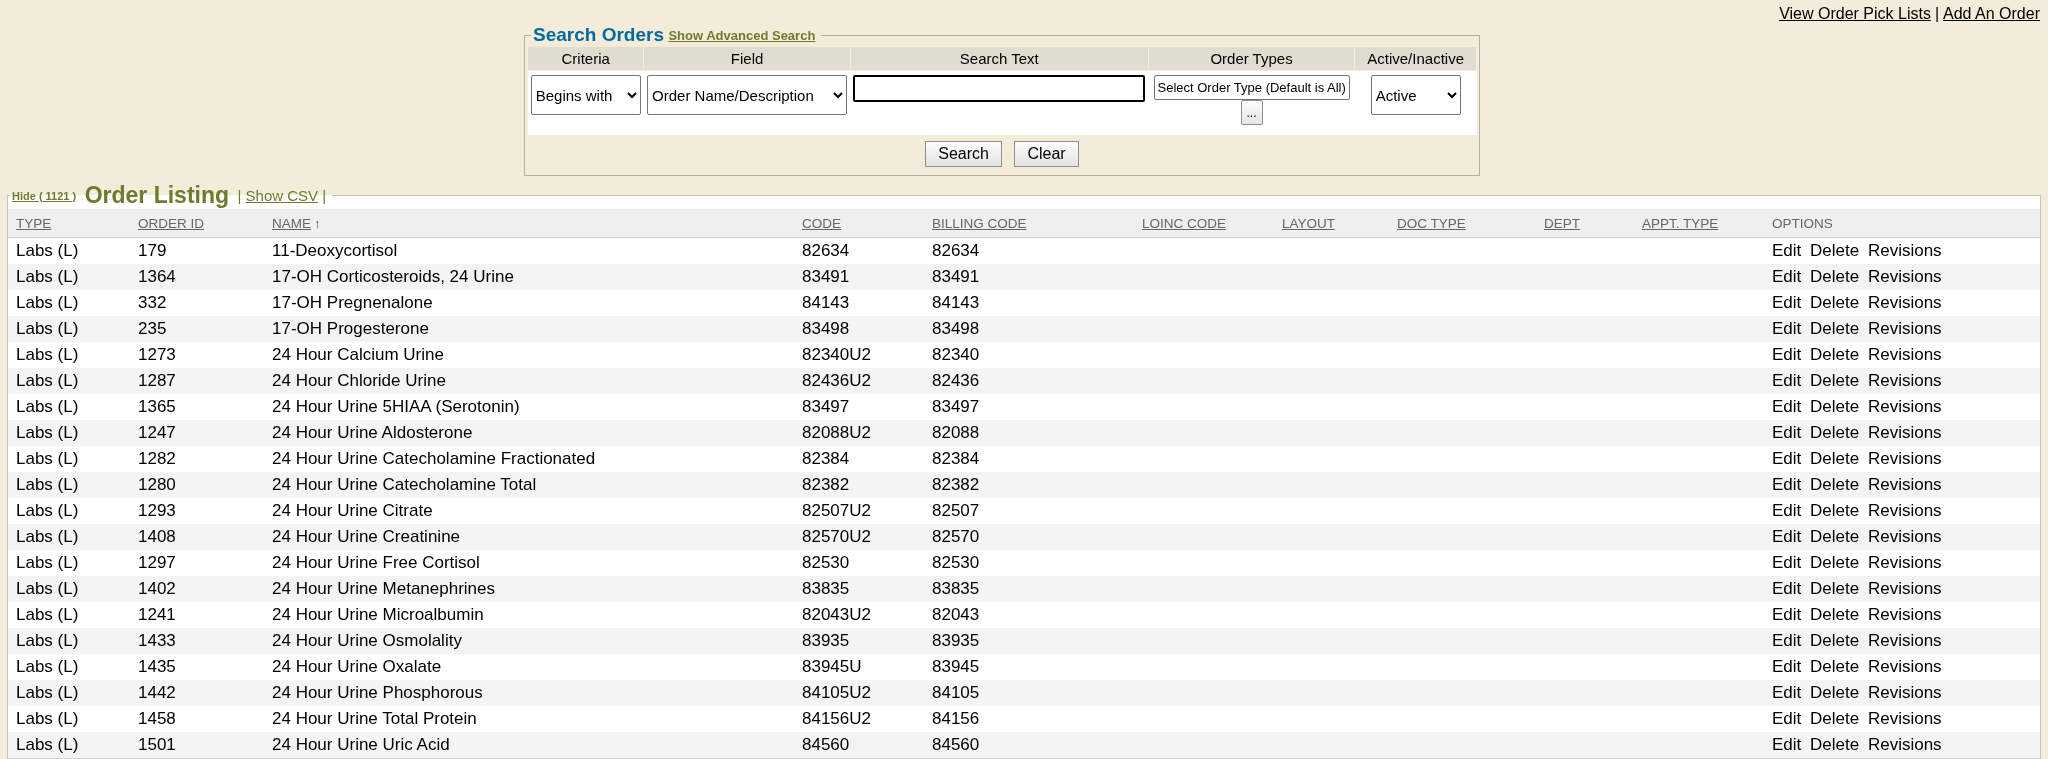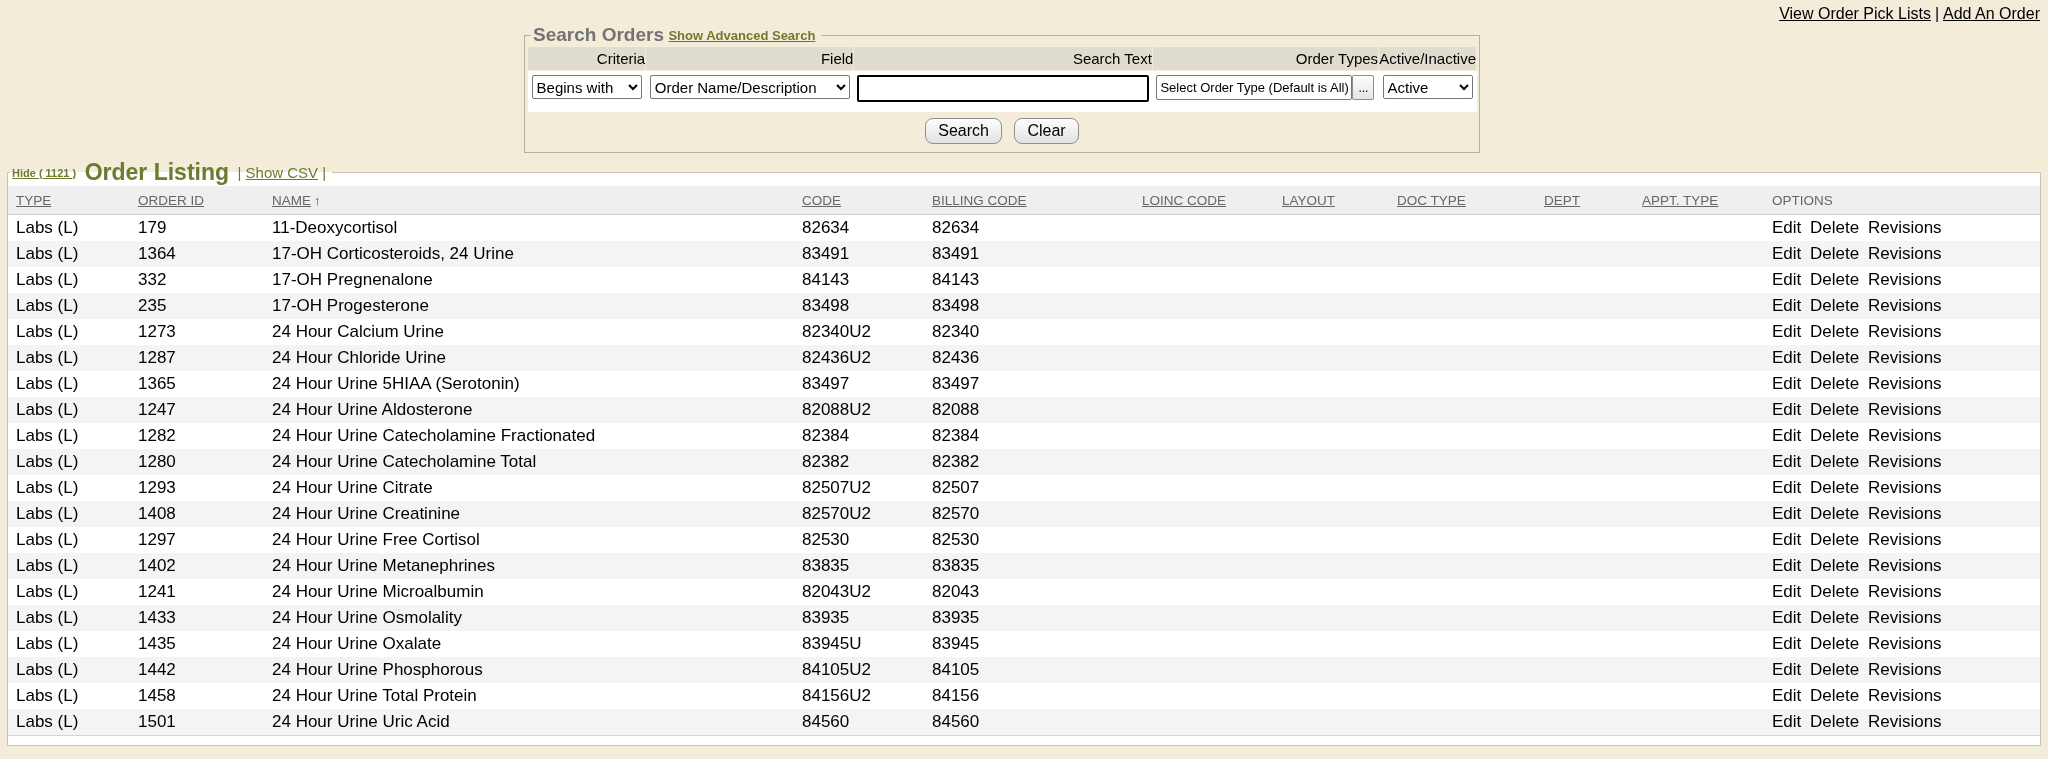--- a/index.html
+++ b/index.html
@@ -25,45 +25,45 @@
     margin:24px 0 0 524px;
     width:956px;
     border:1px solid #b5b1a0;
     background:#f2ecd8;
     padding:0 2px 6px 2px;
   }
   .search-fieldset legend {
     margin-left:4px; padding:0 6px 0 2px;
   }
   .legend-title {
-    color:#737373; font-weight:bold; font-size:19px;
+    color:#0369a1; font-weight:bold; font-size:19px;
     vertical-align:middle;
   }
   .adv-link {
     color:#6e7b2f; font-weight:bold; font-size:13px;
     vertical-align:middle; margin-left:0;
   }
   table.search-table { border-collapse:collapse; width:100%; }
   table.search-table th {
     background:#e0ddd0; font-weight:normal; font-size:15px;
-    text-align:right; padding:3px 0; border:1px solid #f2ecd8;
+    text-align:center; padding:3px 12px; border:1px solid #f2ecd8;
   }
   table.search-table td {
     background:#ffffff; text-align:center; vertical-align:top;
     padding:4px 3px 10px 3px;
   }
   .col-criteria { width:118px; }
   .col-field    { width:208px; }
   .col-text     { width:276px; }
   .col-ordertypes { width:226px; }
   .col-active   { width:96px; }
 
   select {
     font-family:"Liberation Sans", sans-serif;
-    font-size:15px; height:24px;
+    font-size:15px; height:40px;
     border:1px solid #767676; border-radius:2px; background:#fff;
   }
   .criteria-select { width:110px; }
   .field-select { width:200px; }
   .active-select { width:90px; }
   .search-text-input {
     width:292px; height:27px;
     border:2px solid #000; border-radius:2px;
     font-size:16px; padding:0 4px;
     outline:none;
@@ -76,21 +76,21 @@
   .browse-button {
     width:22px; height:25px; font-size:12px;
     border:1px solid #8f8f8f; border-radius:2px;
     background:linear-gradient(#fdfdfd,#e5e5e5);
     vertical-align:top; cursor:pointer;
   }
   .buttons-row { text-align:center; padding:6px 0 2px 0; }
   .btn {
     font-family:"Liberation Sans", sans-serif;
     font-size:16px; padding:3px 12px; margin:0 4px;
-    border:1px solid #8f8f8f; border-radius:8px;
+    border:1px solid #8f8f8f; border-radius:0;
     background:linear-gradient(#fdfdfd,#e2e2e2);
     cursor:pointer;
   }
 
   
   .listing-fieldset {
     margin:6px 7px 0 7px;
     border:1px solid #c7c4b4;
     background:#ffffff;
     padding:0;

